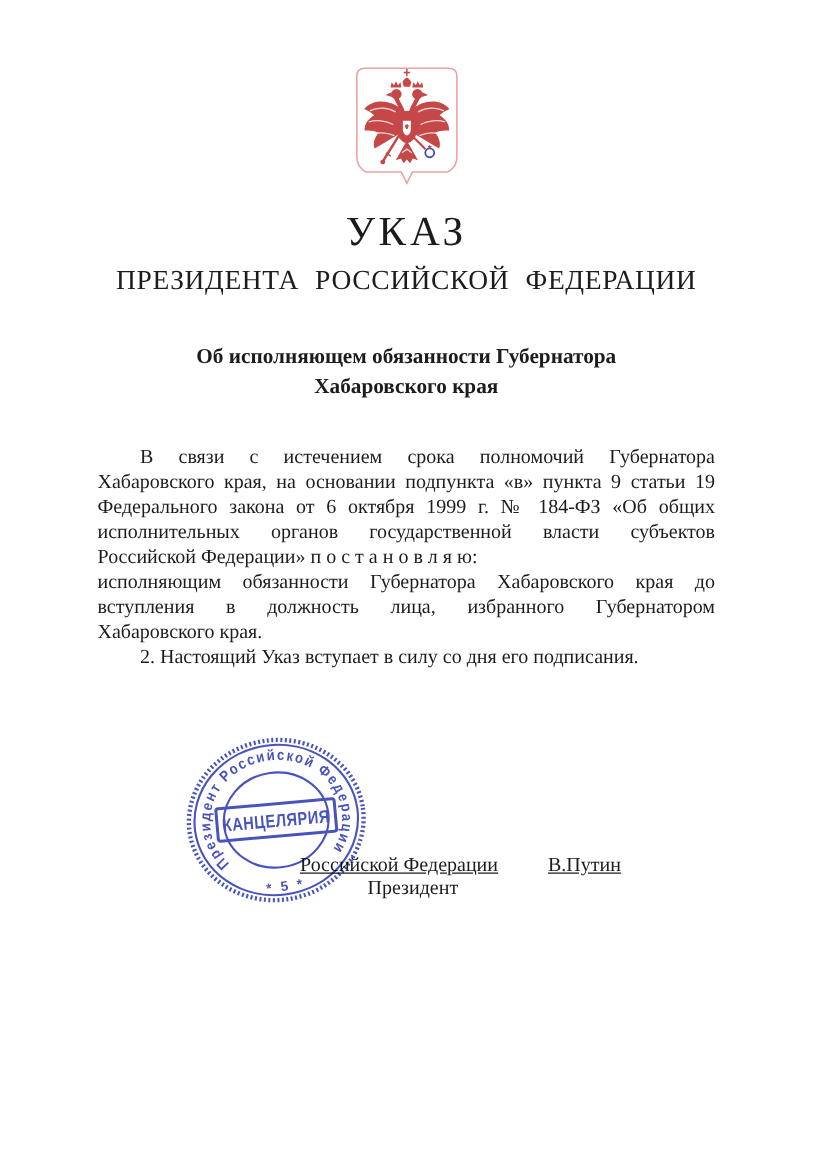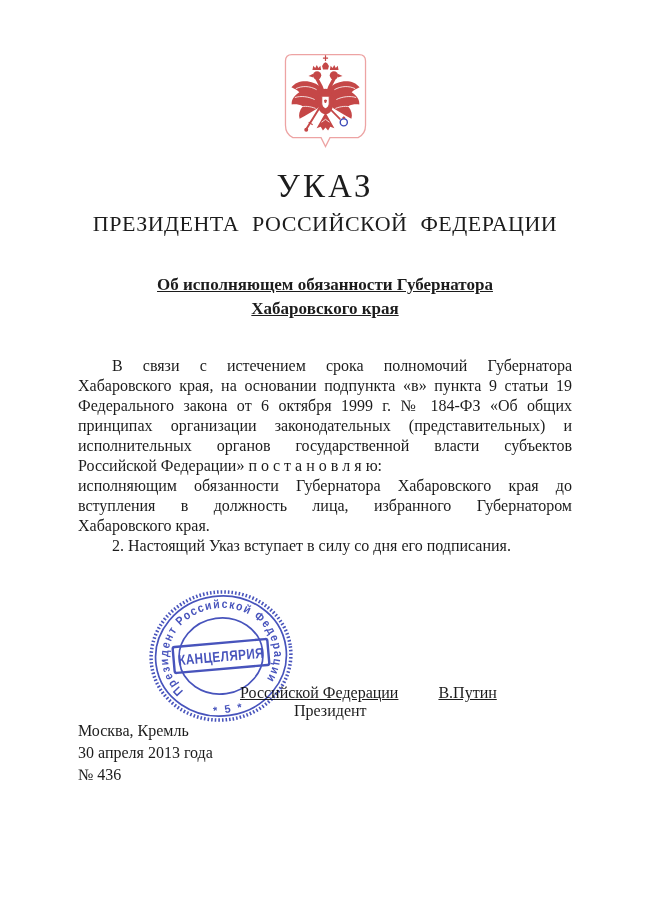--- a/index.html
+++ b/index.html
@@ -15,21 +15,21 @@
   .emblem{position:absolute;left:283px;top:52px;width:85px;height:103px;}
   .eagle-fill{fill:var(--eagle);}
   .eagle-stroke{stroke:var(--eagle);}
   .shield-stroke{stroke:var(--eagle-border);}
 
   .title{position:absolute;left:0;top:168px;width:650px;text-align:center;
          font-size:33px;letter-spacing:3px;}
   .subtitle{position:absolute;left:0;top:211px;width:650px;text-align:center;
          font-size:22px;letter-spacing:.5px;word-spacing:7px;}
   .heading{position:absolute;left:0;top:273px;width:650px;text-align:center;
-         font-size:17px;font-weight:bold;line-height:24px;text-decoration:underline;}
+         font-size:17px;font-weight:bold;line-height:24px;}
 
   .bodytext{position:absolute;left:78px;top:356px;width:494px;
          font-size:16px;line-height:20px;}
   .ln{text-align:justify;}
   .ln.j{text-align-last:justify;}
   .ln.in{text-indent:34px;}
 
   .sig1{position:absolute;left:294px;top:662px;font-size:16px;z-index:1;margin-top:40px;}
   .sig2{position:absolute;left:240px;top:684px;font-size:16px;z-index:1;text-decoration:underline;}
   .sig2 .name{margin-left:40px;}
@@ -96,39 +96,33 @@
 
   <div class="heading">
     <div>Об исполняющем обязанности Губернатора</div>
     <div>Хабаровского края</div>
   </div>
 
   <div class="bodytext">
     <div class="ln j in">В связи с истечением срока полномочий Губернатора</div>
     <div class="ln j">Хабаровского края, на основании подпункта «в» пункта 9 статьи 19</div>
     <div class="ln j">Федерального закона от 6 октября 1999 г. № 184-ФЗ «Об общих</div>
-    <div class="ln j">принципах организации законодательных (представительных) и</div>
     <div class="ln j">исполнительных органов государственной власти субъектов</div>
     <div class="ln">Российской Федерации» п о с т а н о в л я ю:</div>
     <div class="ln j">исполняющим обязанности Губернатора Хабаровского края до</div>
     <div class="ln j">вступления в должность лица, избранного Губернатором</div>
     <div class="ln">Хабаровского края.</div>
     <div class="ln in">2. Настоящий Указ вступает в силу со дня его подписания.</div>
   </div>
 
   <div class="sig1">Президент</div>
   <div class="sig2">
     <span>Российской Федерации</span><span class="name">В.Путин</span>
   </div>
 
-  <div class="footer">
-    <div>Москва, Кремль</div>
-    <div>30 апреля 2013 года</div>
-    <div>№ 436</div>
-  </div>
 
   <svg class="stamp" viewBox="0 0 150 138" xmlns="http://www.w3.org/2000/svg">
     <ellipse class="ink-ring" cx="75" cy="69" rx="70" ry="64" stroke-width="3.5" stroke-dasharray="1.6 2"></ellipse>
     <ellipse class="ink-ring" cx="75" cy="69" rx="65.5" ry="60" stroke-width="1.7"></ellipse>
     <ellipse class="ink-ring" cx="75" cy="69" rx="42" ry="38" stroke-width="1.7"></ellipse>
     <defs>
       <path id="ringPath" d="M33.2,98.5 A53,48 0 1 1 116.8,98.5" fill="none"></path>
     </defs>
     <text class="ring-text">
       <textPath href="#ringPath" startOffset="0" textLength="224" lengthAdjust="spacingAndGlyphs">Президент Российской Федерации</textPath>

